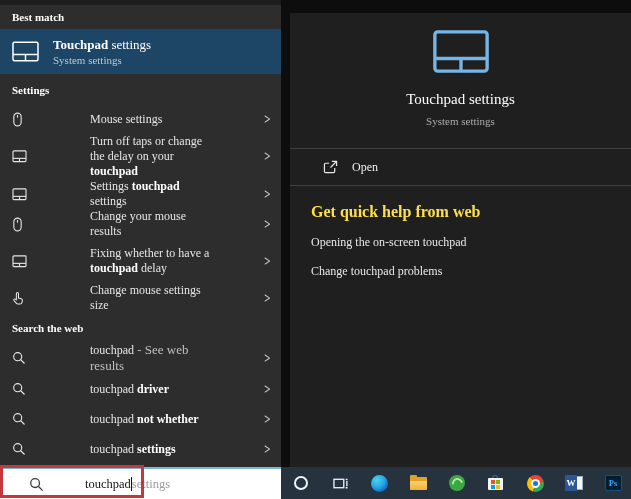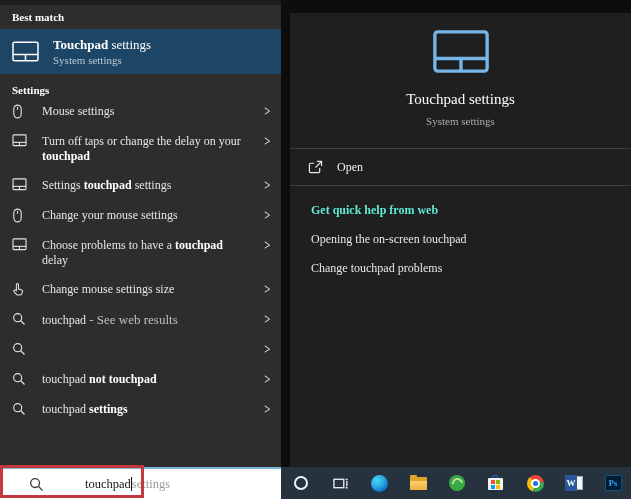--- a/index.html
+++ b/index.html
@@ -10,41 +10,41 @@
   .left{position:absolute;left:0;top:0;width:281px;height:467px;background:#2d2d2d;overflow:hidden;}
   .top-strip{height:5px;background:#1d1d1d;}
   .section-header{color:#fff;font-size:11px;font-weight:bold;padding:6px 12px 6px;}
   .section-header.mid{padding:10px 12px 8px;}
   .section-header.web{padding:9px 12px 8px;}
   .best-row{height:45px;background:#1d4566;display:flex;align-items:center;padding:0 12px;}
   .best-row .bm-icon{width:27px;display:flex;margin-right:14px;flex:none;}
   .bm-title{font-size:13px;color:#fff;line-height:15px;}
   .bm-title .b{font-weight:bold;}
   .bm-sub{font-size:11px;color:#bcc8d2;margin-top:2px;}
-  .row{display:flex;align-items:flex-start;min-height:30px;padding:0 10px 0 12px;
-       color:#e6e6e6;font-size:12px;cursor:default;}
+  .row{display:flex;align-items:center;min-height:30px;padding:0 10px 0 12px;
+       color:#e6e6e6;font-size:12px;cursor:default;gap:48px;}
   .row.two{min-height:44px;}
   .row .ric{width:17px;flex:none;display:flex;margin-right:13px;color:#e6e6e6;}
   .row .rtxt{flex:1;line-height:15px;padding-right:6px;max-width:206px;}
   .seg.b{font-weight:bold;color:#fff;}
   .seg.dim{color:#c0c0c0;font-size:13px;}
   .chev{color:#d6d6d6;font-weight:bold;font-size:12px;margin-left:auto;transform:scale(.9,1.25);}
   
   .right{position:absolute;left:281px;top:0;width:350px;height:467px;background:#0d0d0d;}
   .rpanel{position:absolute;left:9px;top:13px;right:0;bottom:0;background:#1f1f1f;color:#fff;}
   .big-icon{display:flex;justify-content:center;margin-top:17px;}
   .ptitle{text-align:center;font-size:15px;margin-top:18px;color:#fff;}
   .psub{text-align:center;font-size:11px;margin-top:7px;color:#acacac;}
   .divider{height:1px;background:#3f3f3f;margin-top:21px;}
   .divider.d2{margin-top:0;}
-  .open-row{display:flex;align-items:center;padding:10px 18px;height:16px;}
+  .open-row{display:flex;align-items:center;padding:10px 33px;height:16px;}
   .open-row .oic{display:flex;margin-right:14px;color:#e8e8e8;}
   .open-label{font-size:12px;color:#f0f0f0;}
   .links{padding:17px 21px 0;}
-  .links-header{font-size:12px;font-weight:bold;color:#5eead4;}
+  .links-header{font-size:16px;font-weight:bold;color:#fde047;}
   .link{font-size:12px;color:#e8e8e8;margin-top:14px;}
   
   .taskbar{position:absolute;left:0;top:467px;width:631px;height:32px;background:#27323f;}
   .tb-icons{position:absolute;left:285px;top:0;height:32px;display:flex;align-items:center;gap:21px;padding-left:7px;}
   .tbi{display:flex;align-items:center;justify-content:center;width:18px;height:18px;flex:none;}
   .cortana{width:14px;height:14px;border:2px solid #eef3f8;border-radius:50%;box-sizing:border-box;}
   .edge{width:17px;height:17px;border-radius:50%;
         background:radial-gradient(circle at 35% 30%,#45d6f4 0%,#27a6e0 45%,#0c62c9 80%,#0a50b0 100%);}
   .folder{position:relative;width:17px;height:13px;}
   .folder .fb{position:absolute;left:0;top:0;width:17px;height:13px;background:#dda32b;border-radius:1px;}
@@ -136,70 +136,72 @@
           <span class="rtxt"><span class="seg">Settings </span><span class="seg b">touchpad</span><span class="seg"> settings</span></span>
           <span class="chev">&gt;</span>
         </div>
         <div class="row">
           <span class="ric">
             <svg width="11" height="15" viewBox="0 0 12 16" fill="none" stroke="currentColor" stroke-width="1.2">
               <rect x="2" y="1" width="8" height="14" rx="4"></rect>
               <line x1="6" y1="3" x2="6" y2="6"></line>
             </svg>
           </span>
-          <span class="rtxt"><span class="seg">Change your mouse settings</span></span>
+          <span class="rtxt"><span class="seg">Change your mouse results</span></span>
           <span class="chev">&gt;</span>
         </div>
         <div class="row two">
           <span class="ric">
             <svg width="15" height="13" viewBox="0 0 16 14" fill="none" stroke="currentColor" stroke-width="1.2">
               <rect x="1" y="1" width="14" height="11.5" rx="1"></rect>
               <line x1="1" y1="9" x2="15" y2="9"></line>
               <line x1="8" y1="9" x2="8" y2="12.5"></line>
             </svg>
           </span>
-          <span class="rtxt"><span class="seg">Choose problems to have a </span><span class="seg b">touchpad</span><span class="seg"> delay</span></span>
+          <span class="rtxt"><span class="seg">Fixing whether to have a </span><span class="seg b">touchpad</span><span class="seg"> delay</span></span>
           <span class="chev">&gt;</span>
         </div>
         <div class="row">
           <span class="ric">
             <svg width="14" height="14" viewBox="0 0 16 16" fill="none" stroke="currentColor" stroke-width="1.2">
               <path d="M6.2 1.8c.7 0 1.2.5 1.2 1.2v5l3.2.9c.9.3 1.5 1.1 1.3 2l-.6 2.5c-.2.9-1 1.5-1.9 1.5H6.6c-.6 0-1.1-.2-1.5-.7L2.3 11c-.4-.5-.4-1.2.1-1.6.4-.4 1-.4 1.5-.1l1.1.7V3c0-.7.5-1.2 1.2-1.2z"></path>
             </svg>
           </span>
           <span class="rtxt"><span class="seg">Change mouse settings size</span></span>
           <span class="chev">&gt;</span>
         </div>
+        <div class="section-header web">Search the web</div>
         <div class="row">
           <span class="ric">
             <svg width="14" height="14" viewBox="0 0 16 16" fill="none" stroke="currentColor" stroke-width="1.3">
               <circle cx="6.5" cy="6.5" r="4.6"></circle>
               <line x1="10" y1="10" x2="14.3" y2="14.3"></line>
             </svg>
           </span>
           <span class="rtxt"><span class="seg">touchpad</span><span class="seg dim"> - See web results</span></span>
           <span class="chev">&gt;</span>
         </div>
         <div class="row">
           <span class="ric">
             <svg width="14" height="14" viewBox="0 0 16 16" fill="none" stroke="currentColor" stroke-width="1.3">
               <circle cx="6.5" cy="6.5" r="4.6"></circle>
               <line x1="10" y1="10" x2="14.3" y2="14.3"></line>
             </svg>
           </span>
+          <span class="rtxt"><span class="seg">touchpad </span><span class="seg b">driver</span></span>
           <span class="chev">&gt;</span>
         </div>
         <div class="row">
           <span class="ric">
             <svg width="14" height="14" viewBox="0 0 16 16" fill="none" stroke="currentColor" stroke-width="1.3">
               <circle cx="6.5" cy="6.5" r="4.6"></circle>
               <line x1="10" y1="10" x2="14.3" y2="14.3"></line>
             </svg>
           </span>
-          <span class="rtxt"><span class="seg">touchpad </span><span class="seg b">not touchpad</span></span>
+          <span class="rtxt"><span class="seg">touchpad </span><span class="seg b">not whether</span></span>
           <span class="chev">&gt;</span>
         </div>
         <div class="row">
           <span class="ric">
             <svg width="14" height="14" viewBox="0 0 16 16" fill="none" stroke="currentColor" stroke-width="1.3">
               <circle cx="6.5" cy="6.5" r="4.6"></circle>
               <line x1="10" y1="10" x2="14.3" y2="14.3"></line>
             </svg>
           </span>
           <span class="rtxt"><span class="seg">touchpad </span><span class="seg b">settings</span></span>

